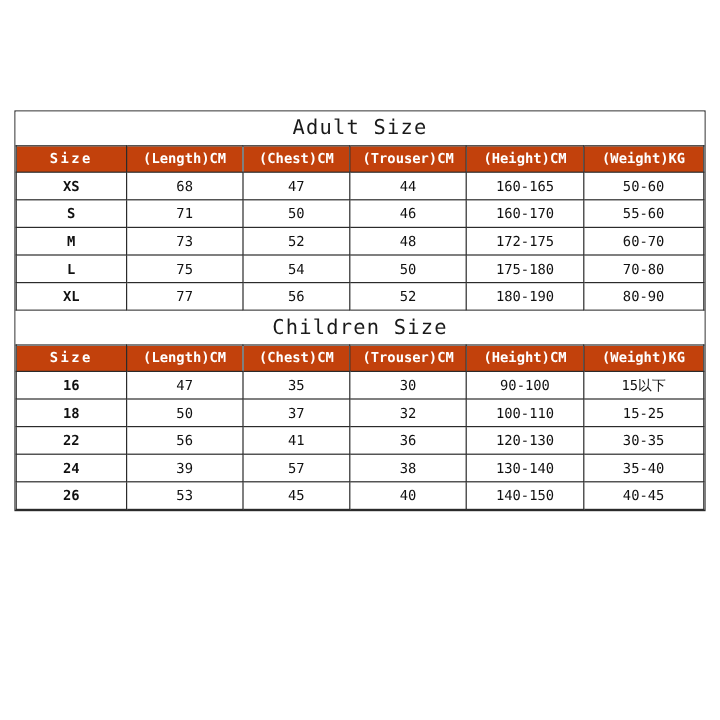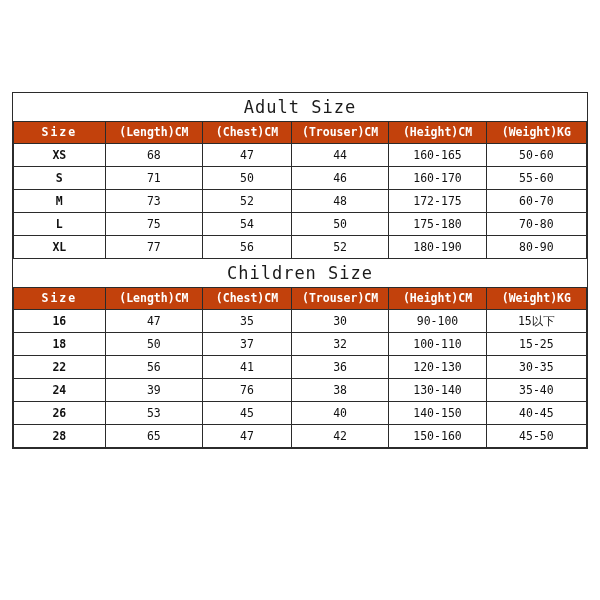--- a/index.html
+++ b/index.html
@@ -198,39 +198,31 @@
             <td class="cell-size">22</td>
             <td>56</td>
             <td>41</td>
             <td>36</td>
             <td>120-130</td>
             <td>30-35</td>
           </tr>
           <tr>
             <td class="cell-size">24</td>
             <td>39</td>
-            <td>76</td>
+            <td>57</td>
             <td>38</td>
             <td>130-140</td>
             <td>35-40</td>
           </tr>
           <tr>
             <td class="cell-size">26</td>
             <td>53</td>
             <td>45</td>
             <td>40</td>
             <td>140-150</td>
             <td>40-45</td>
           </tr>
-          <tr>
-            <td class="cell-size">28</td>
-            <td>65</td>
-            <td>47</td>
-            <td>42</td>
-            <td>150-160</td>
-            <td>45-50</td>
-          </tr>
         </tbody>
       </table>
     </div>
 
   </div>
 </div>
 
 </body></html>

